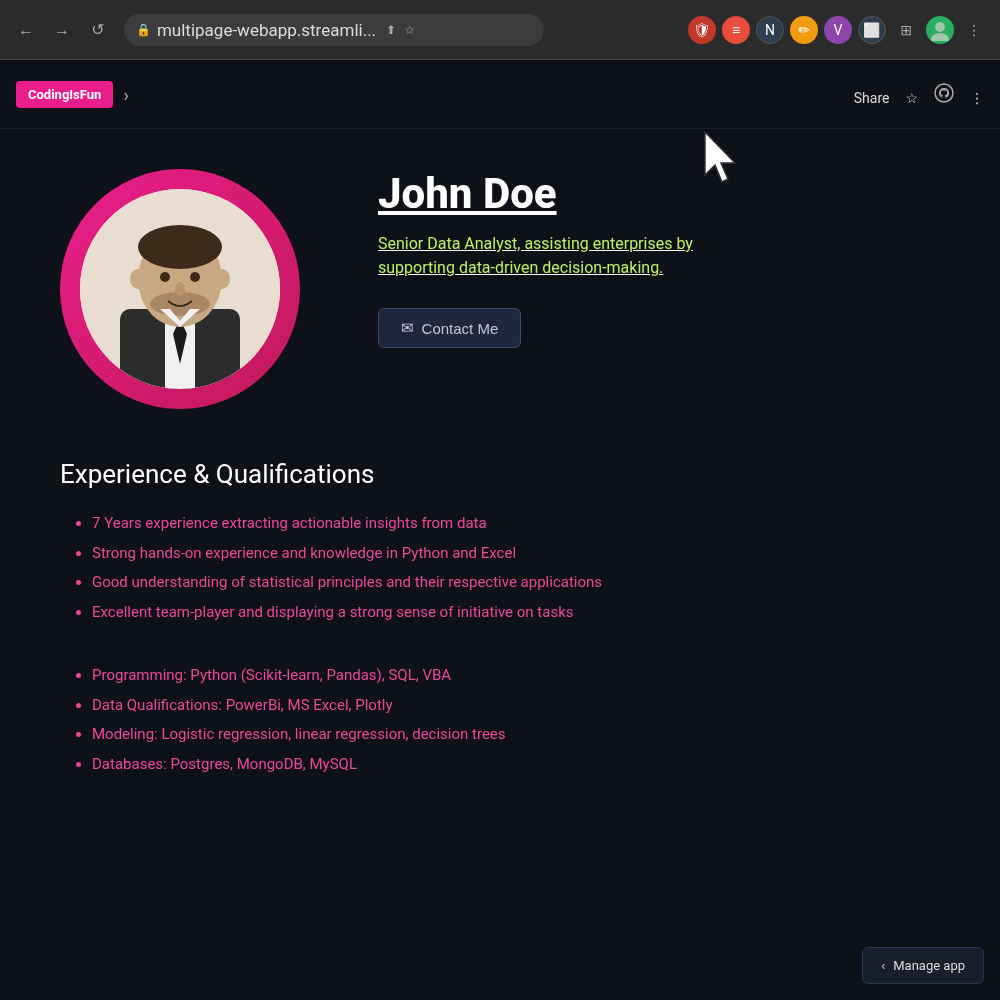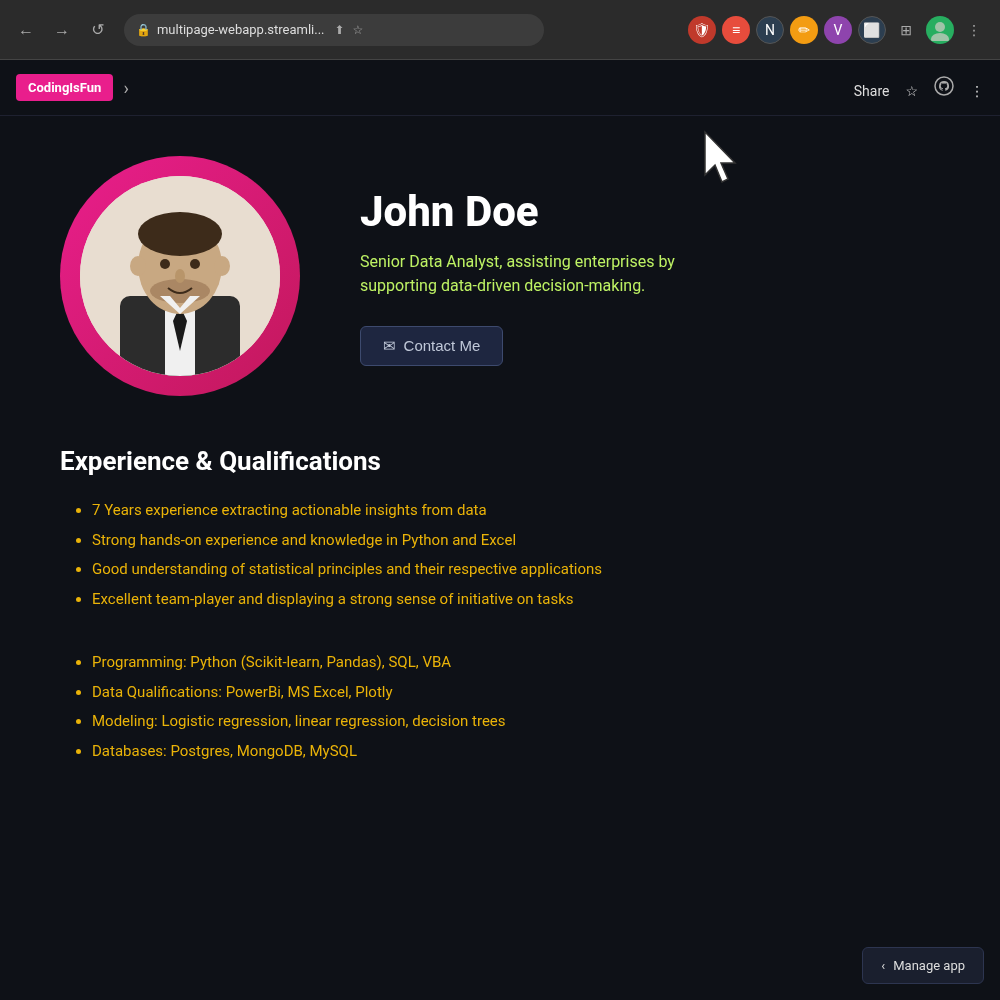--- a/index.html
+++ b/index.html
@@ -46,21 +46,21 @@
       border-radius: 20px;
       height: 32px;
       padding: 0 12px;
       gap: 6px;
       max-width: 420px;
       margin: 0 4px;
     }
 
     .browser-address-text {
       color: #ddd;
-      font-size: 13px;
+      font-size: 17px;
     }
 
     .browser-icons-right {
       display: flex;
       align-items: center;
       gap: 6px;
       margin-left: auto;
     }
 
     .browser-icon {
@@ -71,21 +71,21 @@
       align-items: center;
       justify-content: center;
       font-size: 14px;
       cursor: pointer;
       color: #aaa;
     }
 
     
     .app-bar {
       background: #0e1117;
-      height: 56px;
+      height: 69px;
       display: flex;
       align-items: center;
       padding: 0 16px;
       border-bottom: 1px solid #1e2130;
       position: relative;
     }
 
     .app-bar-logo {
       background: #e91e8c;
       color: #fff;
@@ -123,23 +123,23 @@
     .main-content {
       background: #0e1117;
       padding: 40px 60px;
       height: calc(1000px - 60px - 52px);
       overflow-y: auto;
     }
 
     
     .profile-section {
       display: flex;
-      align-items: center;
-      gap: 60px;
+      gap: 78px;
       margin-bottom: 50px;
+      text-decoration: underline;
     }
 
     .profile-avatar-wrapper {
       flex-shrink: 0;
       width: 240px;
       height: 240px;
       border-radius: 50%;
       background: linear-gradient(135deg, #e91e8c, #c2185b);
       display: flex;
       align-items: center;
@@ -187,35 +187,35 @@
       color: #c0c8d8;
       font-size: 15px;
       padding: 10px 22px;
       border-radius: 6px;
       cursor: pointer;
     }
 
     
     .section-title {
       font-size: 26px;
-      font-weight: 700;
+      font-weight: 400;
       color: #ffffff;
       margin-bottom: 22px;
       margin-top: 10px;
     }
 
     .bullet-list {
       list-style: disc;
       padding-left: 32px;
       margin-bottom: 38px;
     }
 
     .bullet-list li {
       font-size: 15px;
-      color: #eab308;
+      color: #ec4899;
       line-height: 1.7;
       margin-bottom: 4px;
     }
 
     
     .manage-app-btn {
       position: fixed;
       bottom: 16px;
       right: 16px;
       background: #1a1f2e;

